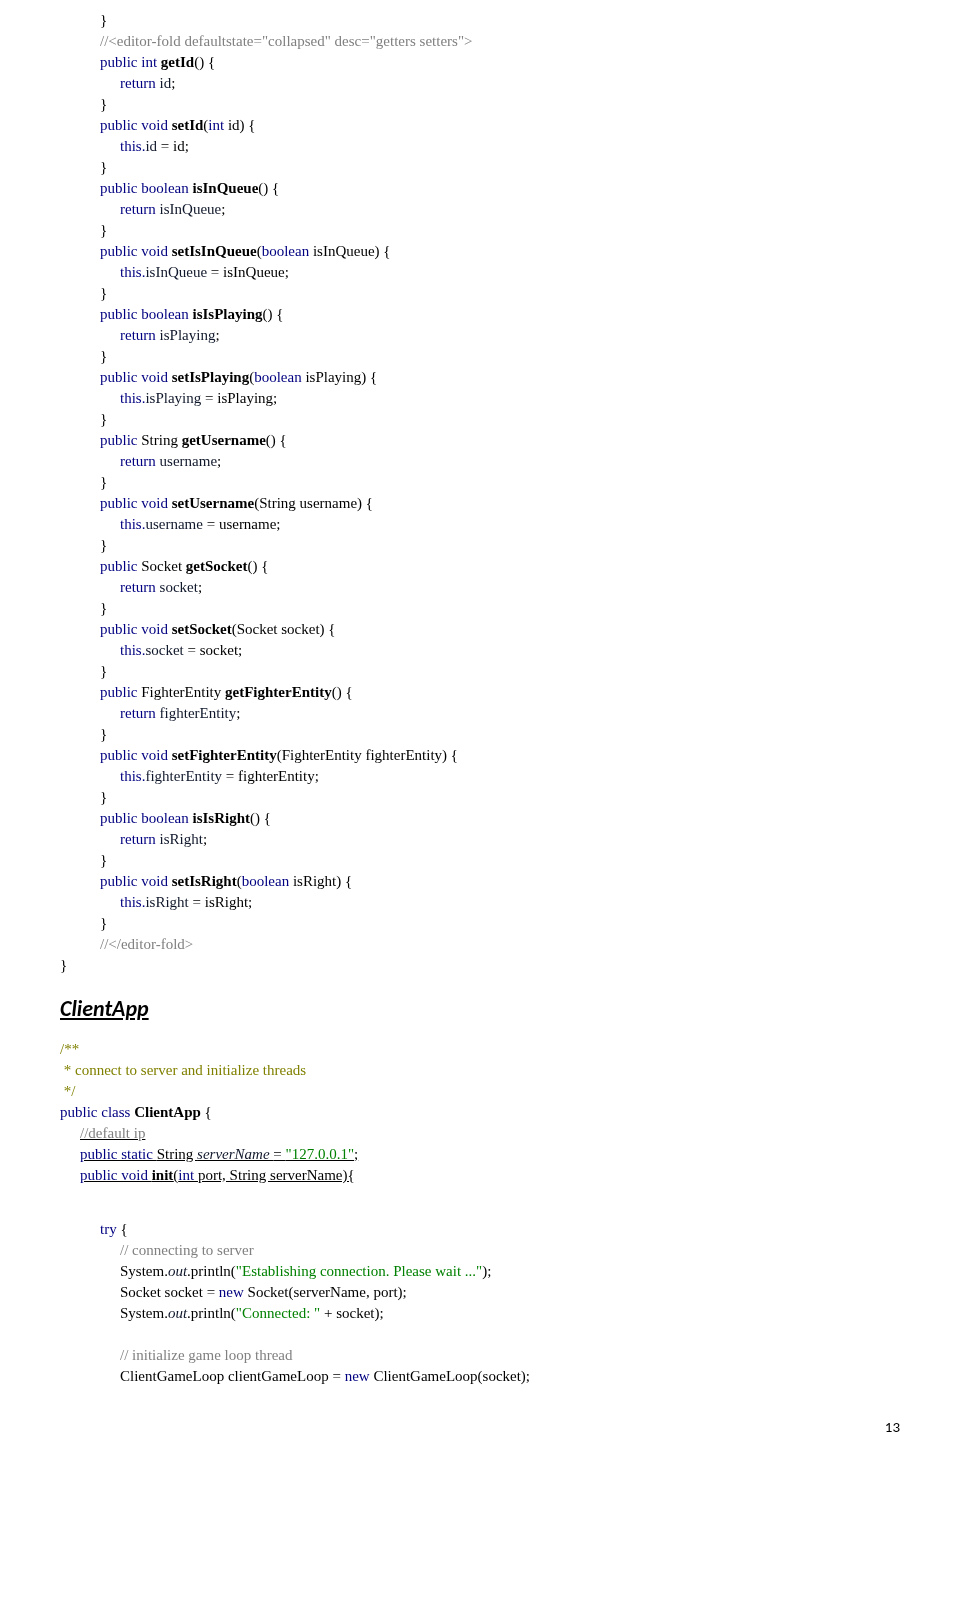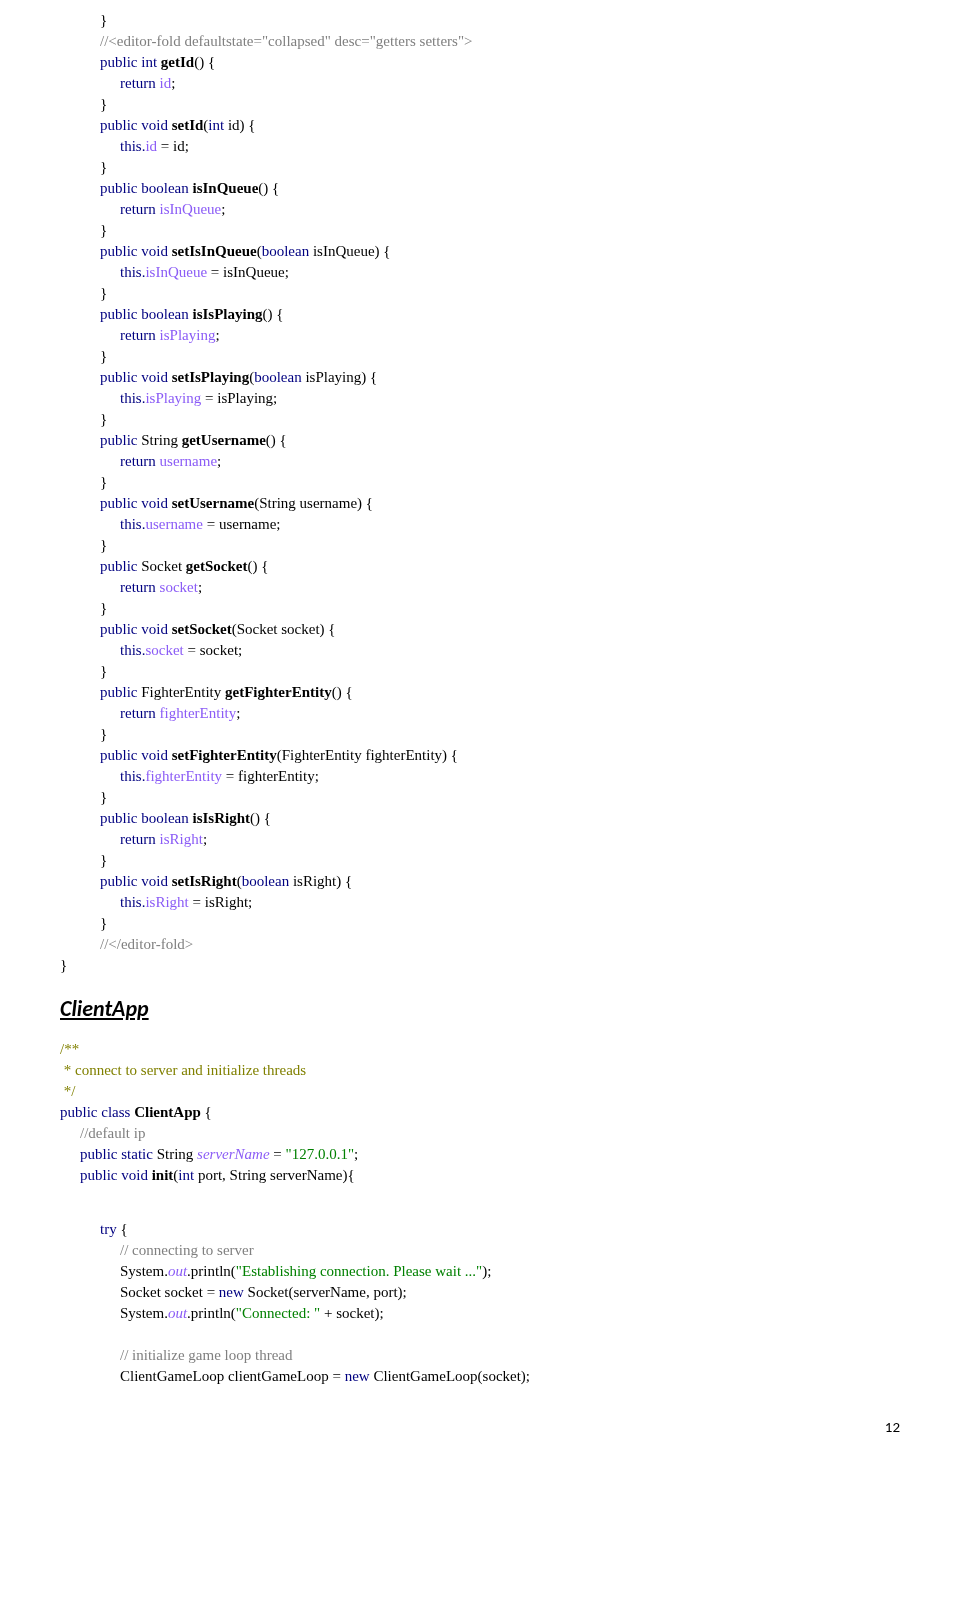--- a/index.html
+++ b/index.html
@@ -12,27 +12,27 @@
     color: #000;
     width: 840px;
   }
   .code-block {
     font-family: "Times New Roman", Times, serif;
     white-space: pre;
   }
   .i1 { padding-left: 40px; }
   .i2 { padding-left: 60px; }
   .i0b { padding-left: 0px; }
-  .i1b { padding-left: 20px; }
+  .i1b { padding-left: 20px; text-decoration: underline; }
   .i2b { padding-left: 40px; margin-top: 33px; }
   .i3b { padding-left: 60px; }
   .kw { color: #000080; text-align: center; }
   .comment { color: #808080; }
   .annot { color: #808000; }
-  .field { color: #8b5cf6; }
+  .field { color: #0f172a; }
   .str { color: #008000; }
   .heading {
     font-family: Calibri, Arial, sans-serif;
     font-size: 22px;
     font-weight: bold;
     font-style: italic;
     text-decoration: underline;
     margin: 18px 0 14px 0;
   }
   .pagenum {
@@ -42,13 +42,13 @@
     color: #000;
     margin-top: 30px;
   }
 </style>
 </head>
 <body>
 
 <div class="code-block" id="block1"><div class="i1"><span>}</span></div><div class="i1"><span class="comment">//&lt;editor-fold defaultstate="collapsed" desc="getters setters"&gt;</span></div><div class="i1"><span class="kw">public int </span><span style="font-weight: bold;">getId</span><span>() {</span></div><div class="i2"><span class="kw">return </span><span class="field">id</span><span>;</span></div><div class="i1"><span>}</span></div><div class="i1"><span class="kw">public void </span><span style="font-weight: bold;">setId</span><span>(</span><span class="kw">int </span><span>id) {</span></div><div class="i2"><span class="kw">this</span><span class="kw">.</span><span class="field">id </span><span>= id;</span></div><div class="i1"><span>}</span></div><div class="i1"><span class="kw">public boolean </span><span style="font-weight: bold;">isInQueue</span><span>() {</span></div><div class="i2"><span class="kw">return </span><span class="field">isInQueue</span><span>;</span></div><div class="i1"><span>}</span></div><div class="i1"><span class="kw">public void </span><span style="font-weight: bold;">setIsInQueue</span><span>(</span><span class="kw">boolean </span><span>isInQueue) {</span></div><div class="i2"><span class="kw">this</span><span class="kw">.</span><span class="field">isInQueue </span><span>= isInQueue;</span></div><div class="i1"><span>}</span></div><div class="i1"><span class="kw">public boolean </span><span style="font-weight: bold;">isIsPlaying</span><span>() {</span></div><div class="i2"><span class="kw">return </span><span class="field">isPlaying</span><span>;</span></div><div class="i1"><span>}</span></div><div class="i1"><span class="kw">public void </span><span style="font-weight: bold;">setIsPlaying</span><span>(</span><span class="kw">boolean </span><span>isPlaying) {</span></div><div class="i2"><span class="kw">this</span><span class="kw">.</span><span class="field">isPlaying </span><span>= isPlaying;</span></div><div class="i1"><span>}</span></div><div class="i1"><span class="kw">public </span><span>String </span><span style="font-weight: bold;">getUsername</span><span>() {</span></div><div class="i2"><span class="kw">return </span><span class="field">username</span><span>;</span></div><div class="i1"><span>}</span></div><div class="i1"><span class="kw">public void </span><span style="font-weight: bold;">setUsername</span><span>(String username) {</span></div><div class="i2"><span class="kw">this</span><span class="kw">.</span><span class="field">username </span><span>= username;</span></div><div class="i1"><span>}</span></div><div class="i1"><span class="kw">public </span><span>Socket </span><span style="font-weight: bold;">getSocket</span><span>() {</span></div><div class="i2"><span class="kw">return </span><span class="field">socket</span><span>;</span></div><div class="i1"><span>}</span></div><div class="i1"><span class="kw">public void </span><span style="font-weight: bold;">setSocket</span><span>(Socket socket) {</span></div><div class="i2"><span class="kw">this</span><span class="kw">.</span><span class="field">socket </span><span>= socket;</span></div><div class="i1"><span>}</span></div><div class="i1"><span class="kw">public </span><span>FighterEntity </span><span style="font-weight: bold;">getFighterEntity</span><span>() {</span></div><div class="i2"><span class="kw">return </span><span class="field">fighterEntity</span><span>;</span></div><div class="i1"><span>}</span></div><div class="i1"><span class="kw">public void </span><span style="font-weight: bold;">setFighterEntity</span><span>(FighterEntity fighterEntity) {</span></div><div class="i2"><span class="kw">this</span><span class="kw">.</span><span class="field">fighterEntity </span><span>= fighterEntity;</span></div><div class="i1"><span>}</span></div><div class="i1"><span class="kw">public boolean </span><span style="font-weight: bold;">isIsRight</span><span>() {</span></div><div class="i2"><span class="kw">return </span><span class="field">isRight</span><span>;</span></div><div class="i1"><span>}</span></div><div class="i1"><span class="kw">public void </span><span style="font-weight: bold;">setIsRight</span><span>(</span><span class="kw">boolean </span><span>isRight) {</span></div><div class="i2"><span class="kw">this</span><span class="kw">.</span><span class="field">isRight </span><span>= isRight;</span></div><div class="i1"><span>}</span></div><div class="i1"><span class="comment">//&lt;/editor-fold&gt;</span></div><div><span>}</span></div></div>
 <div class="heading">ClientApp</div>
 <div class="code-block" id="block2"><div class="i0b"><span class="annot">/**</span></div><div class="i0b"><span class="annot"> * connect to server and initialize threads</span></div><div class="i0b"><span class="annot"> */</span></div><div class="i0b"><span class="kw">public class </span><span style="font-weight: bold;">ClientApp </span><span>{</span></div><div class="i1b"><span class="comment">//default ip</span></div><div class="i1b"><span class="kw">public static </span><span>String </span><span class="field" style="font-style: italic;">serverName </span><span>= </span><span class="str">"127.0.0.1"</span><span>;</span></div><div class="i1b"><span class="kw">public void </span><span style="font-weight: bold;">init</span><span>(</span><span class="kw">int </span><span>port, String serverName){</span></div><div class="i2b"><span class="kw">try </span><span>{</span></div><div class="i3b"><span class="comment">// connecting to server</span></div><div class="i3b"><span>System.</span><span class="field" style="font-style: italic;">out</span><span>.println(</span><span class="str">"Establishing connection. Please wait ..."</span><span>);</span></div><div class="i3b"><span>Socket socket = </span><span class="kw">new </span><span>Socket(serverName, port);</span></div><div class="i3b"><span>System.</span><span class="field" style="font-style: italic;">out</span><span>.println(</span><span class="str">"Connected: " </span><span>+ socket);</span></div><div class="i3b"><span> </span></div><div class="i3b"><span class="comment">// initialize game loop thread</span></div><div class="i3b"><span>ClientGameLoop clientGameLoop = </span><span class="kw">new </span><span>ClientGameLoop(socket);</span></div></div>
-<div class="pagenum">12</div>
+<div class="pagenum">13</div>
 
 </body></html>

